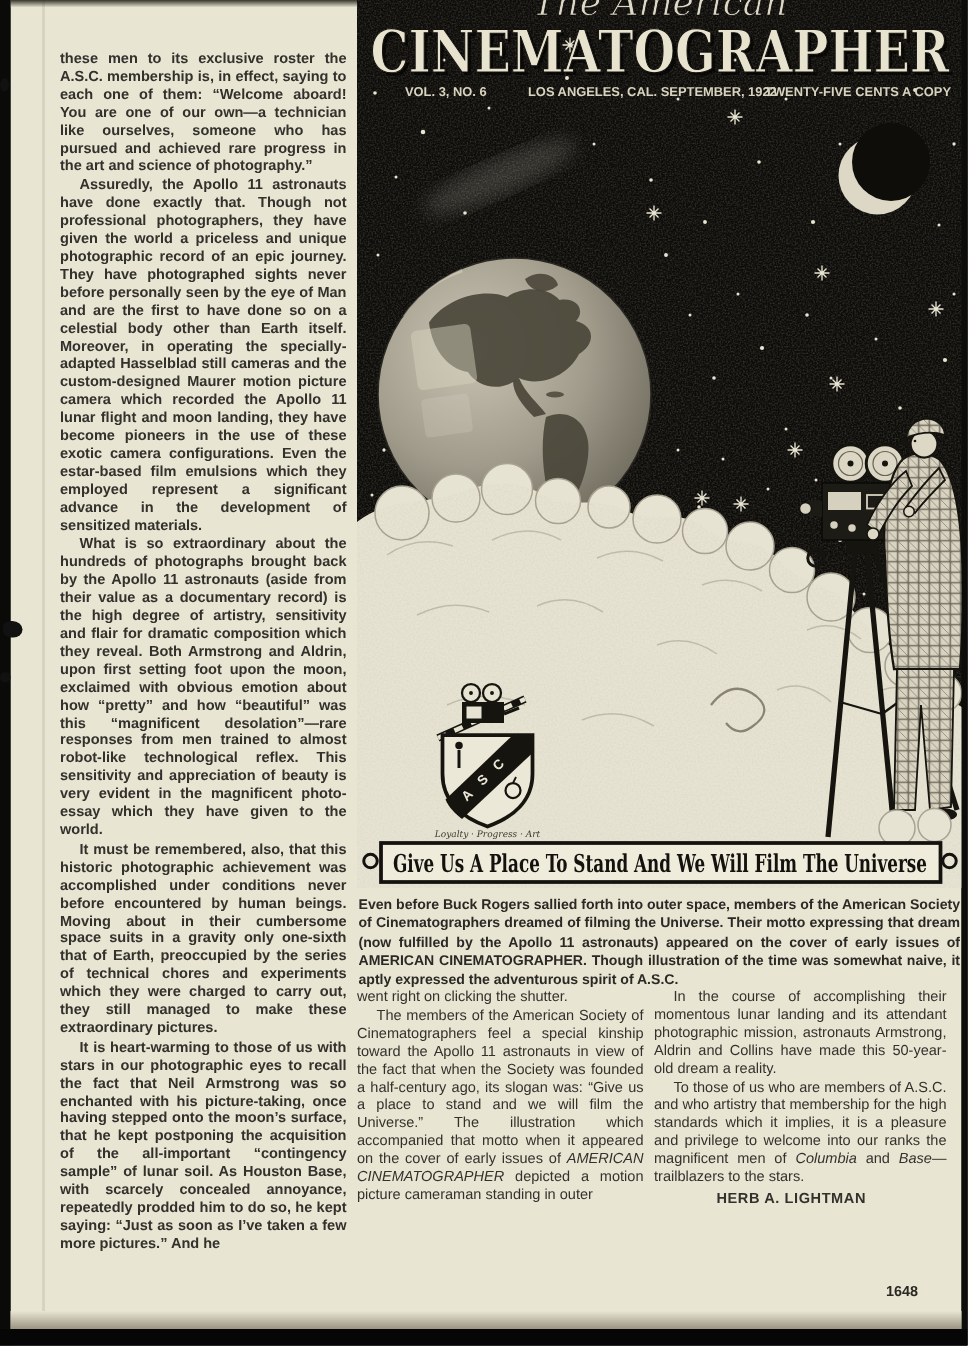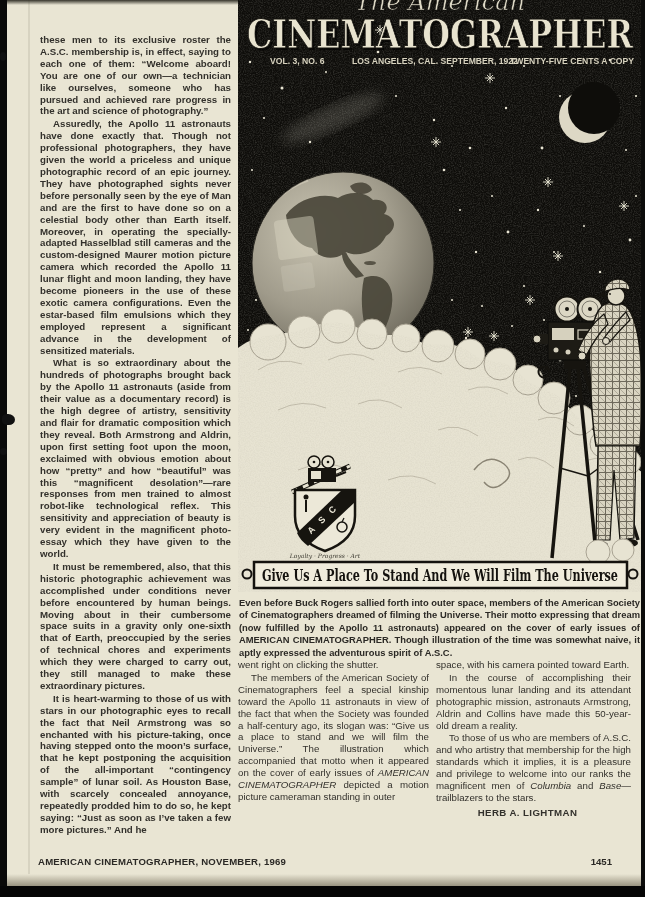--- a/index.html
+++ b/index.html
@@ -289,28 +289,26 @@
   </svg>
 
   <div id="caption">Even before Buck Rogers sallied forth into outer space, members of the American Society of Cinematographers dreamed of filming the Universe. Their motto expressing that dream (now fulfilled by the Apollo 11 astronauts) appeared on the cover of early issues of AMERICAN CINEMATOGRAPHER. Though illustration of the time was somewhat naive, it aptly expressed the adventurous spirit of A.S.C.</div>
 
   <div id="mid-col" class="col">
     <p class="noindent">went right on clicking the shutter.</p>
     <p><span>The members of the American Society of Cinematographers feel a special kinship toward the Apollo 11 astronauts in view of the fact that when the Society was founded a half-century ago, its slogan was: “Give us a place to stand and we will film the Universe.” The illustration which accompanied that motto when it appeared on the cover of early issues of </span><i>AMERICAN CINEMATOGRAPHER</i><span> depicted a motion picture cameraman standing in outer</span></p>
   </div>
 
   <div id="right-col" class="col">
-    <p class="noindent">space, with his camera pointed toward Earth.</p>
     <p>In the course of accomplishing their momentous lunar landing and its attendant photographic mission, astronauts Armstrong, Aldrin and Collins have made this 50-year-old dream a reality.</p>
     <p><span>To those of us who are members of A.S.C. and who artistry that membership for the high standards which it implies, it is a pleasure and privilege to welcome into our ranks the magnificent men of </span><i>Columbia</i><span> and </span><i>Base</i><span>—trailblazers to the stars.</span></p>
     <p id="byline" class="noindent">HERB A. LIGHTMAN</p>
   </div>
 
-  <div id="footer-left">AMERICAN CINEMATOGRAPHER, NOVEMBER, 1969</div>
-  <div id="footer-right">1451</div>
+  <div id="footer-right">1648</div>
 
   <div class="edge-left"></div>
   <div class="edge-right"></div>
   <div class="shadow-bottom"></div>
   <div class="edge-bottom"></div>
   <div class="artifact" style="left:2px;top:414px;width:13px;height:11px;border-radius:40% 60% 55% 45%;"></div>
   <div class="artifact" style="left:0px;top:448px;width:7px;height:7px;"></div>
   <div class="artifact" style="left:0px;top:52px;width:6px;height:9px;"></div>
 </div>
 

